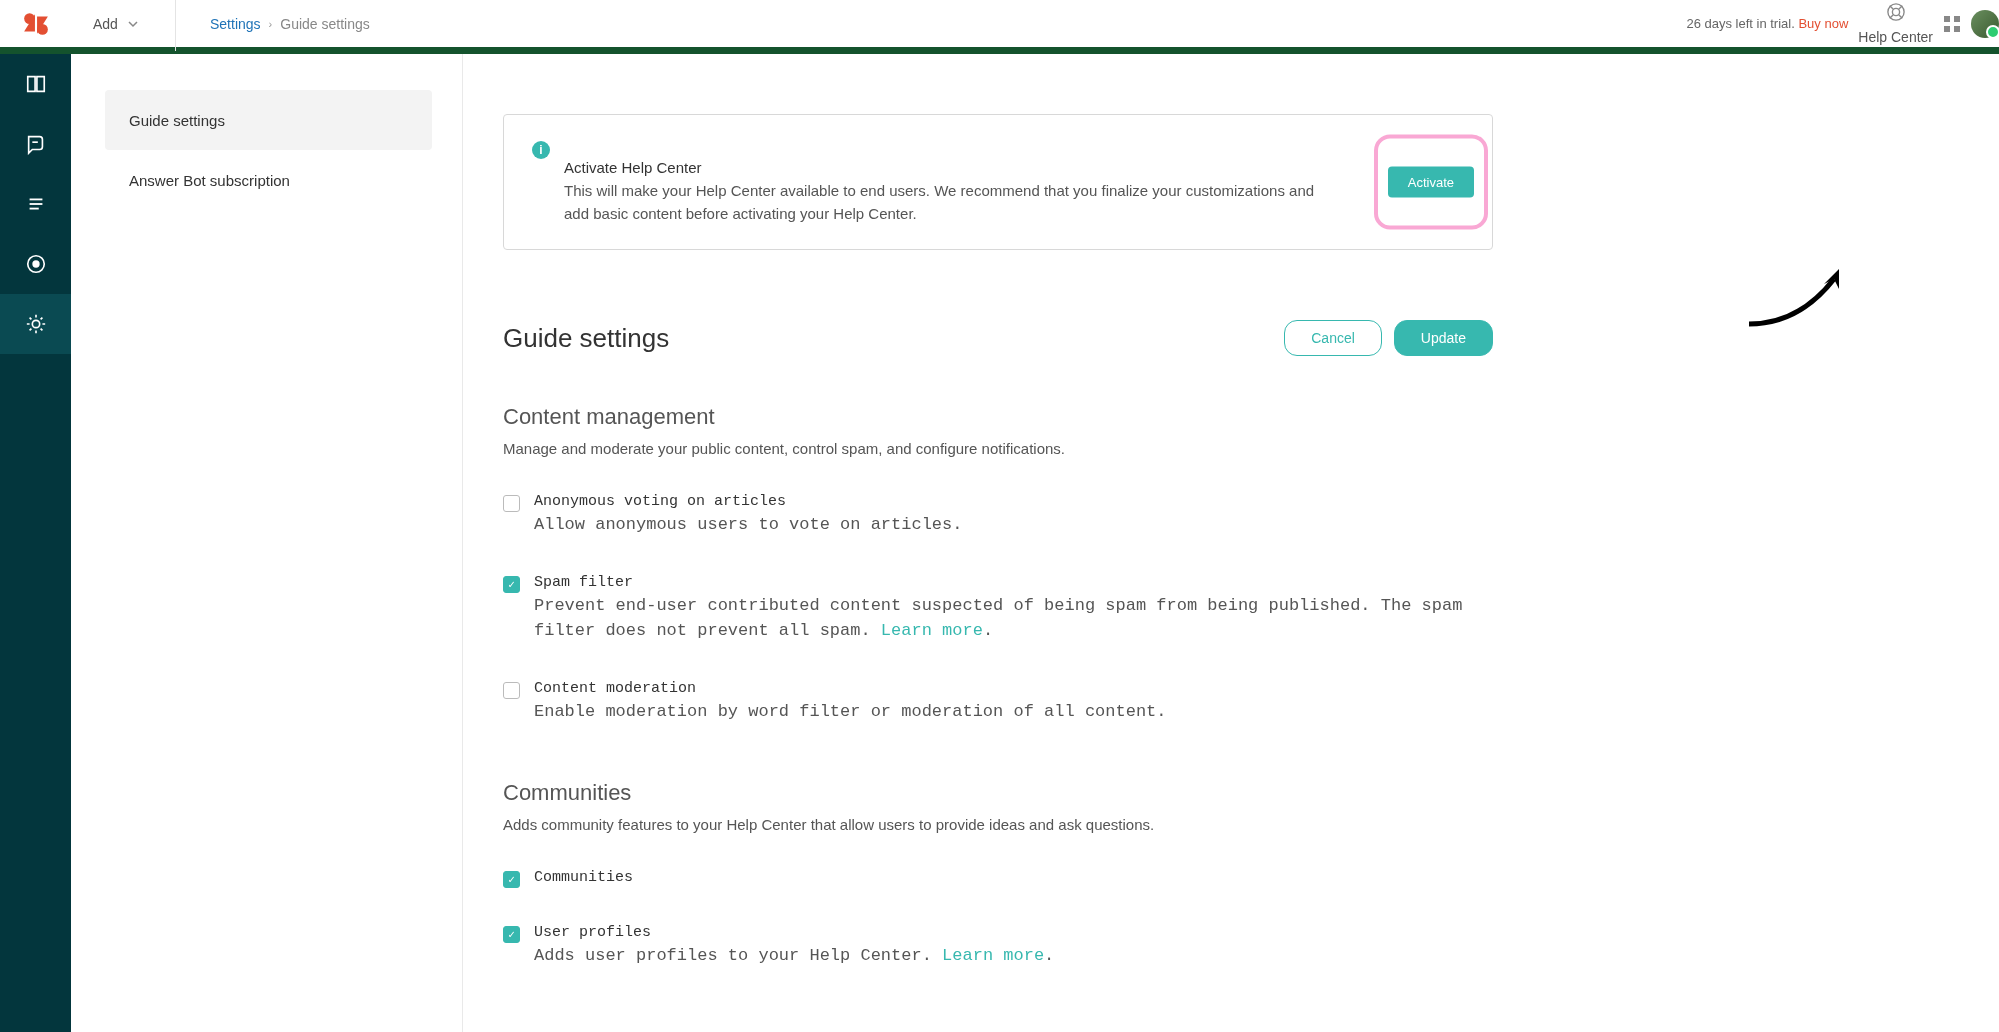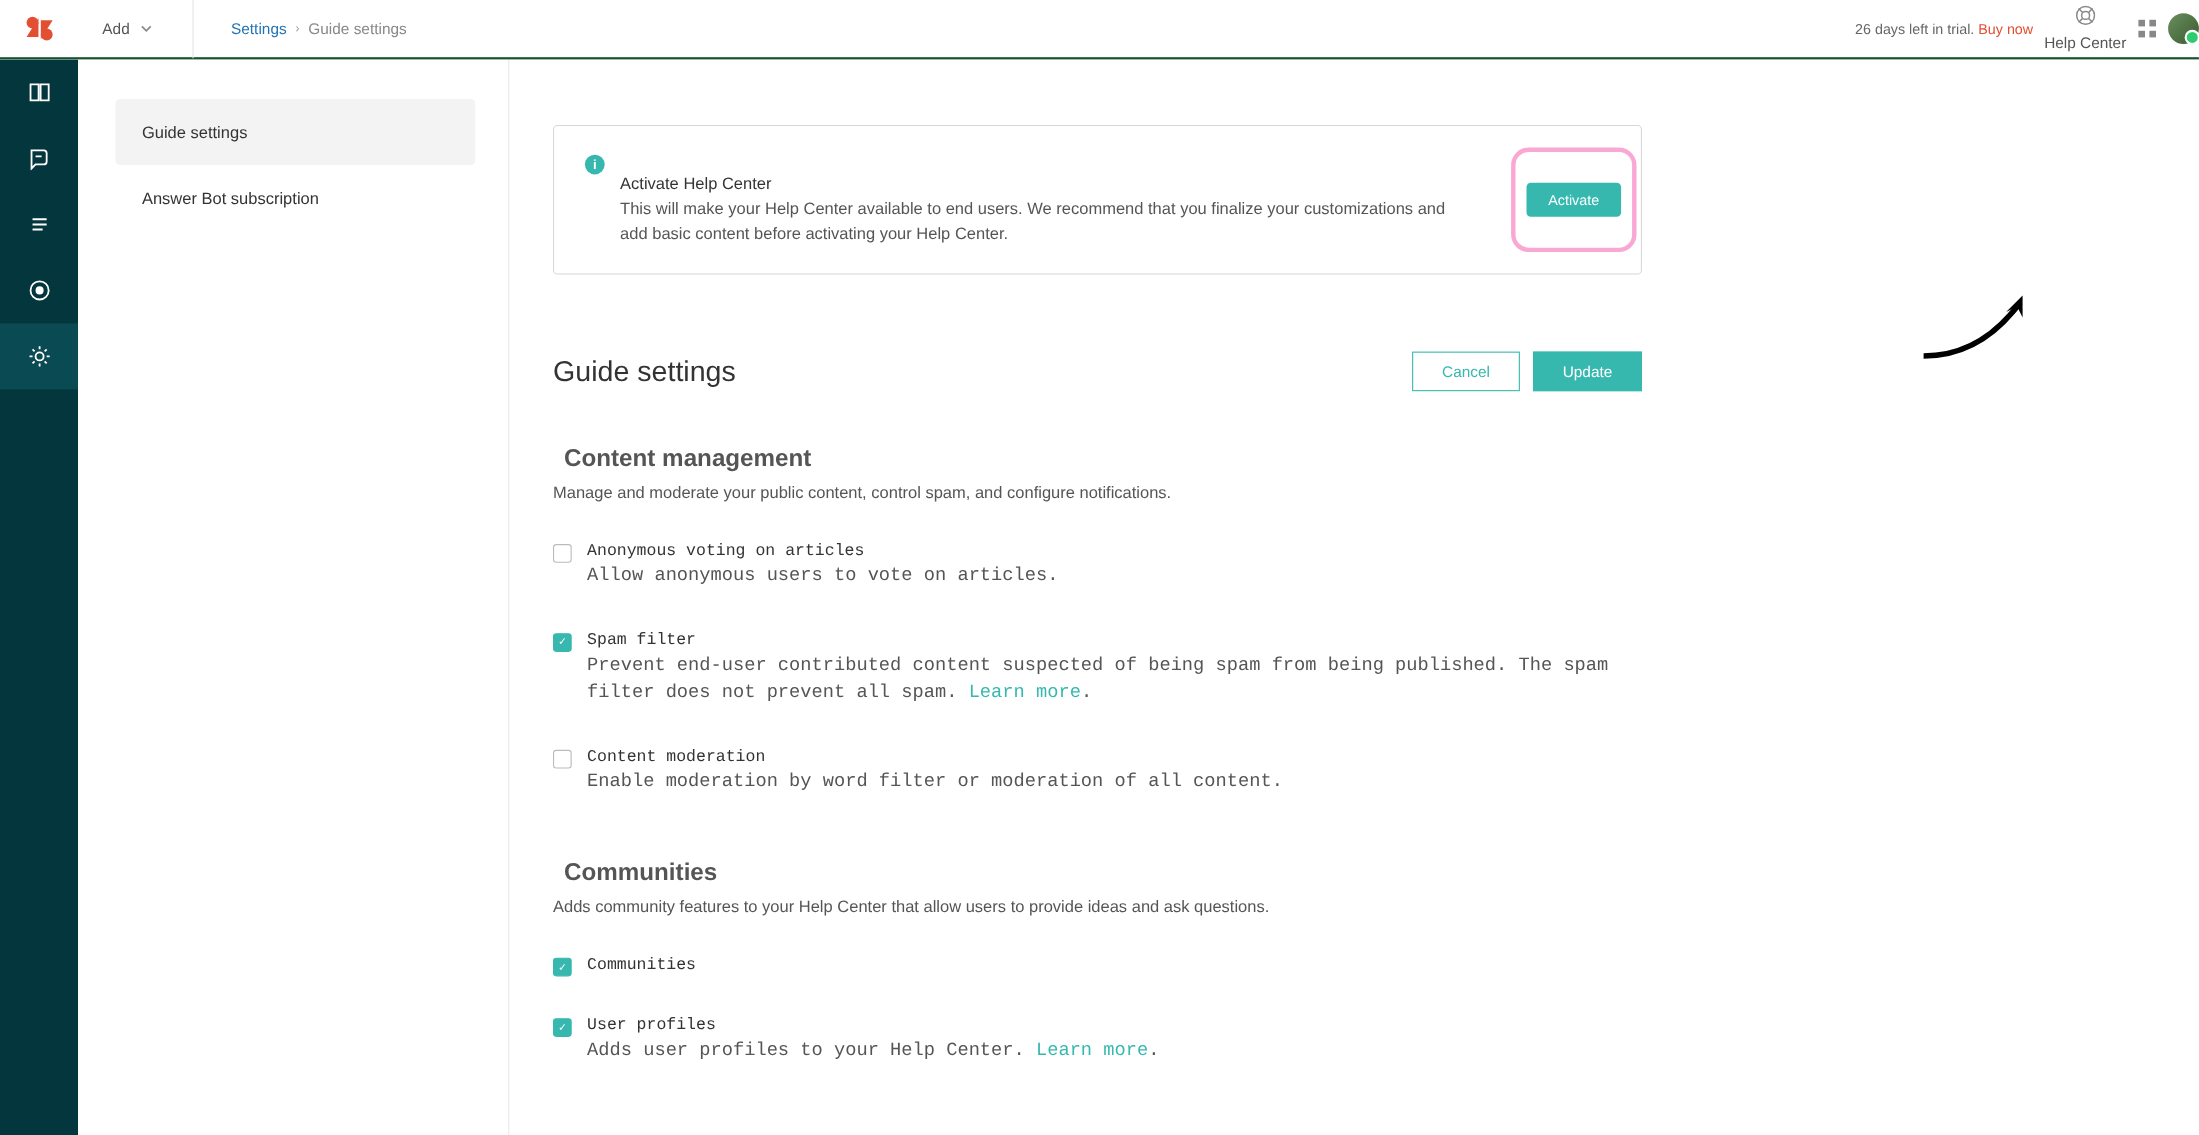--- a/index.html
+++ b/index.html
@@ -1,19 +1,19 @@
 <!DOCTYPE html>
 <html><head>
 <meta charset="utf-8">
 <style>
 * { box-sizing: border-box; margin: 0; padding: 0; }
 body { font-family: -apple-system, BlinkMacSystemFont, "Segoe UI", Helvetica, Arial, sans-serif; font-size: 14px; color: #2f3941; background: #fff; width: 1999px; height: 1032px; overflow: hidden; }
 
 
-.topbar { position: absolute; left: 0; top: 0; right: 0; height: 54px; border-bottom: 2px solid #14532d; display: flex; align-items: center; background: #fff; z-index: 10; }
+.topbar { position: absolute; left: 0; top: 0; right: 0; height: 54px; border-bottom: 7px solid #14532d; display: flex; align-items: center; background: #fff; z-index: 10; }
 .logo-cell { width: 71px; height: 54px; display: flex; align-items: center; justify-content: center; }
 .add-cell { width: 105px; height: 54px; border-right: 1px solid #e4e4e4; display: flex; align-items: center; padding-left: 22px; gap: 10px; cursor: pointer; }
 .add-cell span { color: #555; }
 .breadcrumb-cell { padding-left: 34px; display: flex; align-items: center; gap: 8px; }
 .breadcrumb-link { color: #1f73b7; text-decoration: none; }
 .breadcrumb-sep { color: #999; font-size: 11px; }
 .breadcrumb-current { color: #888; }
 .topbar-right { margin-left: auto; display: flex; align-items: center; gap: 10px; }
 .trial-text { color: #666; font-size: 13px; }
 .buy-link { color: #e34f32; }
@@ -46,27 +46,27 @@
 .activate-btn { background: #37b8af; color: #fff; border: none; border-radius: 4px; padding: 8px 20px; font-size: 13px; cursor: pointer; }
 .activate-wrap { position: absolute; right: 4px; top: 50%; transform: translateY(-50%); border: 4px solid #f9a8d4; border-radius: 16px; padding: 28px 10px; }
 
 
 .anno-arrow { position: absolute; right: 140px; top: 210px; pointer-events:none; }
 
 
 .header-row { display: flex; align-items: center; margin-bottom: 48px; }
 .page-title { font-size: 26px; font-weight: 400; color: #333; }
 .header-actions { margin-left: auto; display: flex; gap: 12px; }
-.btn { border-radius: 0; padding: 9px 26px; font-size: 14px; cursor: pointer; }
+.btn { border-radius: 13px; padding: 9px 26px; font-size: 14px; cursor: pointer; }
 .btn-secondary { background: #fff; border: 1px solid #37b8af; color: #37b8af; }
 .btn-primary { background: #37b8af; border: 1px solid #37b8af; color: #fff; }
 
 
 .section { margin-bottom: 56px; }
-.section-title { font-size: 22px; color: #555; font-weight: 700; margin-bottom: 10px; margin-left: 10px; }
+.section-title { font-size: 22px; color: #555; font-weight: 400; margin-bottom: 10px; }
 .section-desc { color: #555; font-size: 15px; margin-bottom: 36px; }
 .option { display: flex; gap: 14px; margin-bottom: 36px; font-family: Liberation Mono, monospace; }
 .checkbox { width: 17px; height: 17px; border: 1px solid #bbb; border-radius: 3px; flex-shrink: 0; margin-top: 2px; display:flex; align-items:center; justify-content:center; cursor:pointer; }
 .checkbox.checked { background: #37b8af; border-color: #37b8af; }
 .checkbox.checked::after { content:'✓'; color:#fff; font-size:11px; font-weight:bold; }
 .opt-body { flex: 1; }
 .opt-title { color: #333; font-size: 15px; margin-bottom: 2px; }
 .opt-desc { color: #555; font-size: 17px; line-height: 1.5; }
 .link { color: #37b8af; }
 

